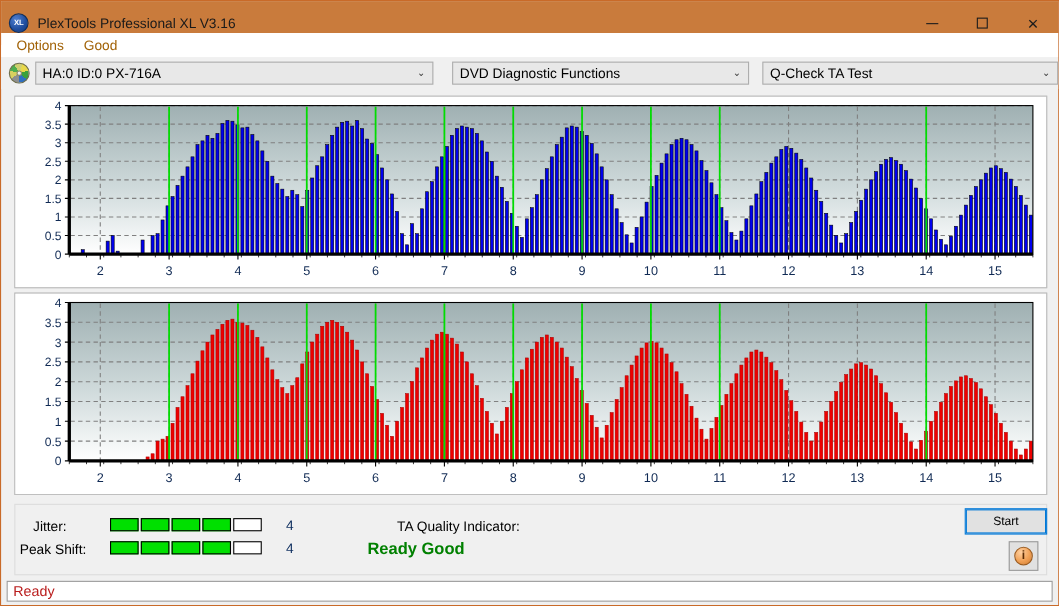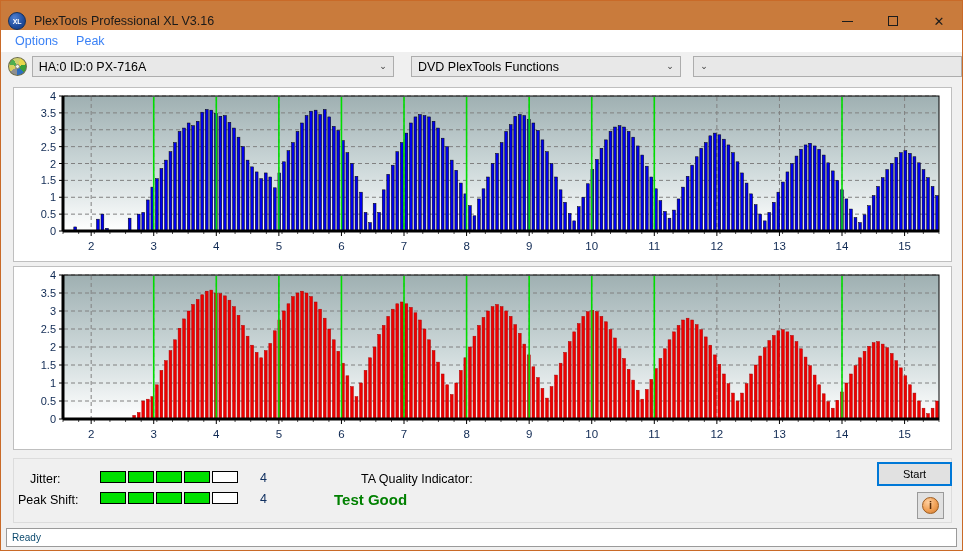--- a/index.html
+++ b/index.html
@@ -39,21 +39,21 @@
     color:#1c1c1c;font-size:13px;
   }
   .glyph-min{width:11px;height:1px;background:#1c1c1c;display:block;}
   .glyph-max{width:10px;height:10px;border:1px solid #1c1c1c;display:block;box-sizing:border-box;}
   
   #menubar{
     position:absolute;left:0;top:29px;width:961px;height:22px;
     background:#ffffff;display:flex;align-items:center;padding-left:5px;
     box-sizing:border-box;
   }
-  .menu-item{padding:2px 9px;font-size:12.5px;color:#3b82f6;}
+  .menu-item{padding:2px 9px;font-size:12.5px;color:#a16207;}
   
   #toolbar{
     position:absolute;left:0;top:51px;width:961px;height:29px;
     background:#f0f0f0;display:flex;align-items:center;
   }
   #disc-icon{
     width:19px;height:19px;margin-left:7px;margin-right:4px;border-radius:50%;
     background:
       conic-gradient(from 20deg,
         #e8d84a 0deg 55deg,
@@ -134,21 +134,21 @@
     border:1px solid #9c5c20;box-sizing:border-box;
     color:#5a2c06;font-size:11px;font-weight:bold;
     display:flex;align-items:center;justify-content:center;line-height:1;
   }
   
   #statusbar{
     position:absolute;left:5px;top:527px;width:951px;height:19px;
     background:#ffffff;border:1px solid #9a9a9a;box-sizing:border-box;
     display:flex;align-items:center;
   }
-  #status-text{padding-left:5px;font-size:10px;color:#0c4a6e;}
+  #status-text{padding-left:5px;font-size:13px;color:#b91c1c;}
 </style>
 </head>
 <body>
 
 <div id="app">
 
   <div id="titlebar">
     <div id="app-logo">XL</div>
     <div id="title-text">PlexTools Professional XL V3.16</div>
     <div id="wincontrols">
@@ -157,34 +157,35 @@
         </div>
       <div class="wbtn">
           <span class="glyph-max"></span>
         </div>
       <div class="wbtn close">✕</div>
     </div>
   </div>
 
   <div id="menubar">
     <div class="menu-item">Options</div>
-    <div class="menu-item">Peak</div>
+    <div class="menu-item">Good</div>
   </div>
 
   <div id="toolbar">
     <div id="disc-icon"></div>
     <div class="combo" id="combo-drive">
       <span class="ctext">HA:0 ID:0  PX-716A</span>
       <span class="carrow">⌄</span>
     </div>
     <div class="combo" id="combo-function">
-      <span class="ctext">DVD PlexTools Functions</span>
+      <span class="ctext">DVD Diagnostic Functions</span>
       <span class="carrow">⌄</span>
     </div>
     <div class="combo" id="combo-test">
+      <span class="ctext">Q-Check TA Test</span>
       <span class="carrow">⌄</span>
     </div>
   </div>
 
   <div class="chart-panel" id="panel-top">
     <div class="chart-inner">
       <svg class="chart-svg" id="chart-0" width="937" height="173">
           <defs>
             <linearGradient id="chart-0-bg" x1="0" y1="0" x2="0" y2="1">
               <stop offset="0" stop-color="#9fb0b2"></stop>
@@ -865,21 +866,21 @@
     <div class="meter" id="meter-peak">
         <span class="seg on"></span>
         <span class="seg on"></span>
         <span class="seg on"></span>
         <span class="seg on"></span>
         <span class="seg"></span>
       </div>
     <div class="meter-val" id="val-peak">4</div>
 
     <div id="ta-label">TA Quality Indicator:</div>
-    <div id="ta-value">Test Good</div>
+    <div id="ta-value">Ready Good</div>
 
     <div id="start-btn">Start</div>
     <div id="info-btn">
       <span id="info-circle">i</span>
     </div>
   </div>
 
   <div id="statusbar">
     <span id="status-text">Ready</span>
   </div>

